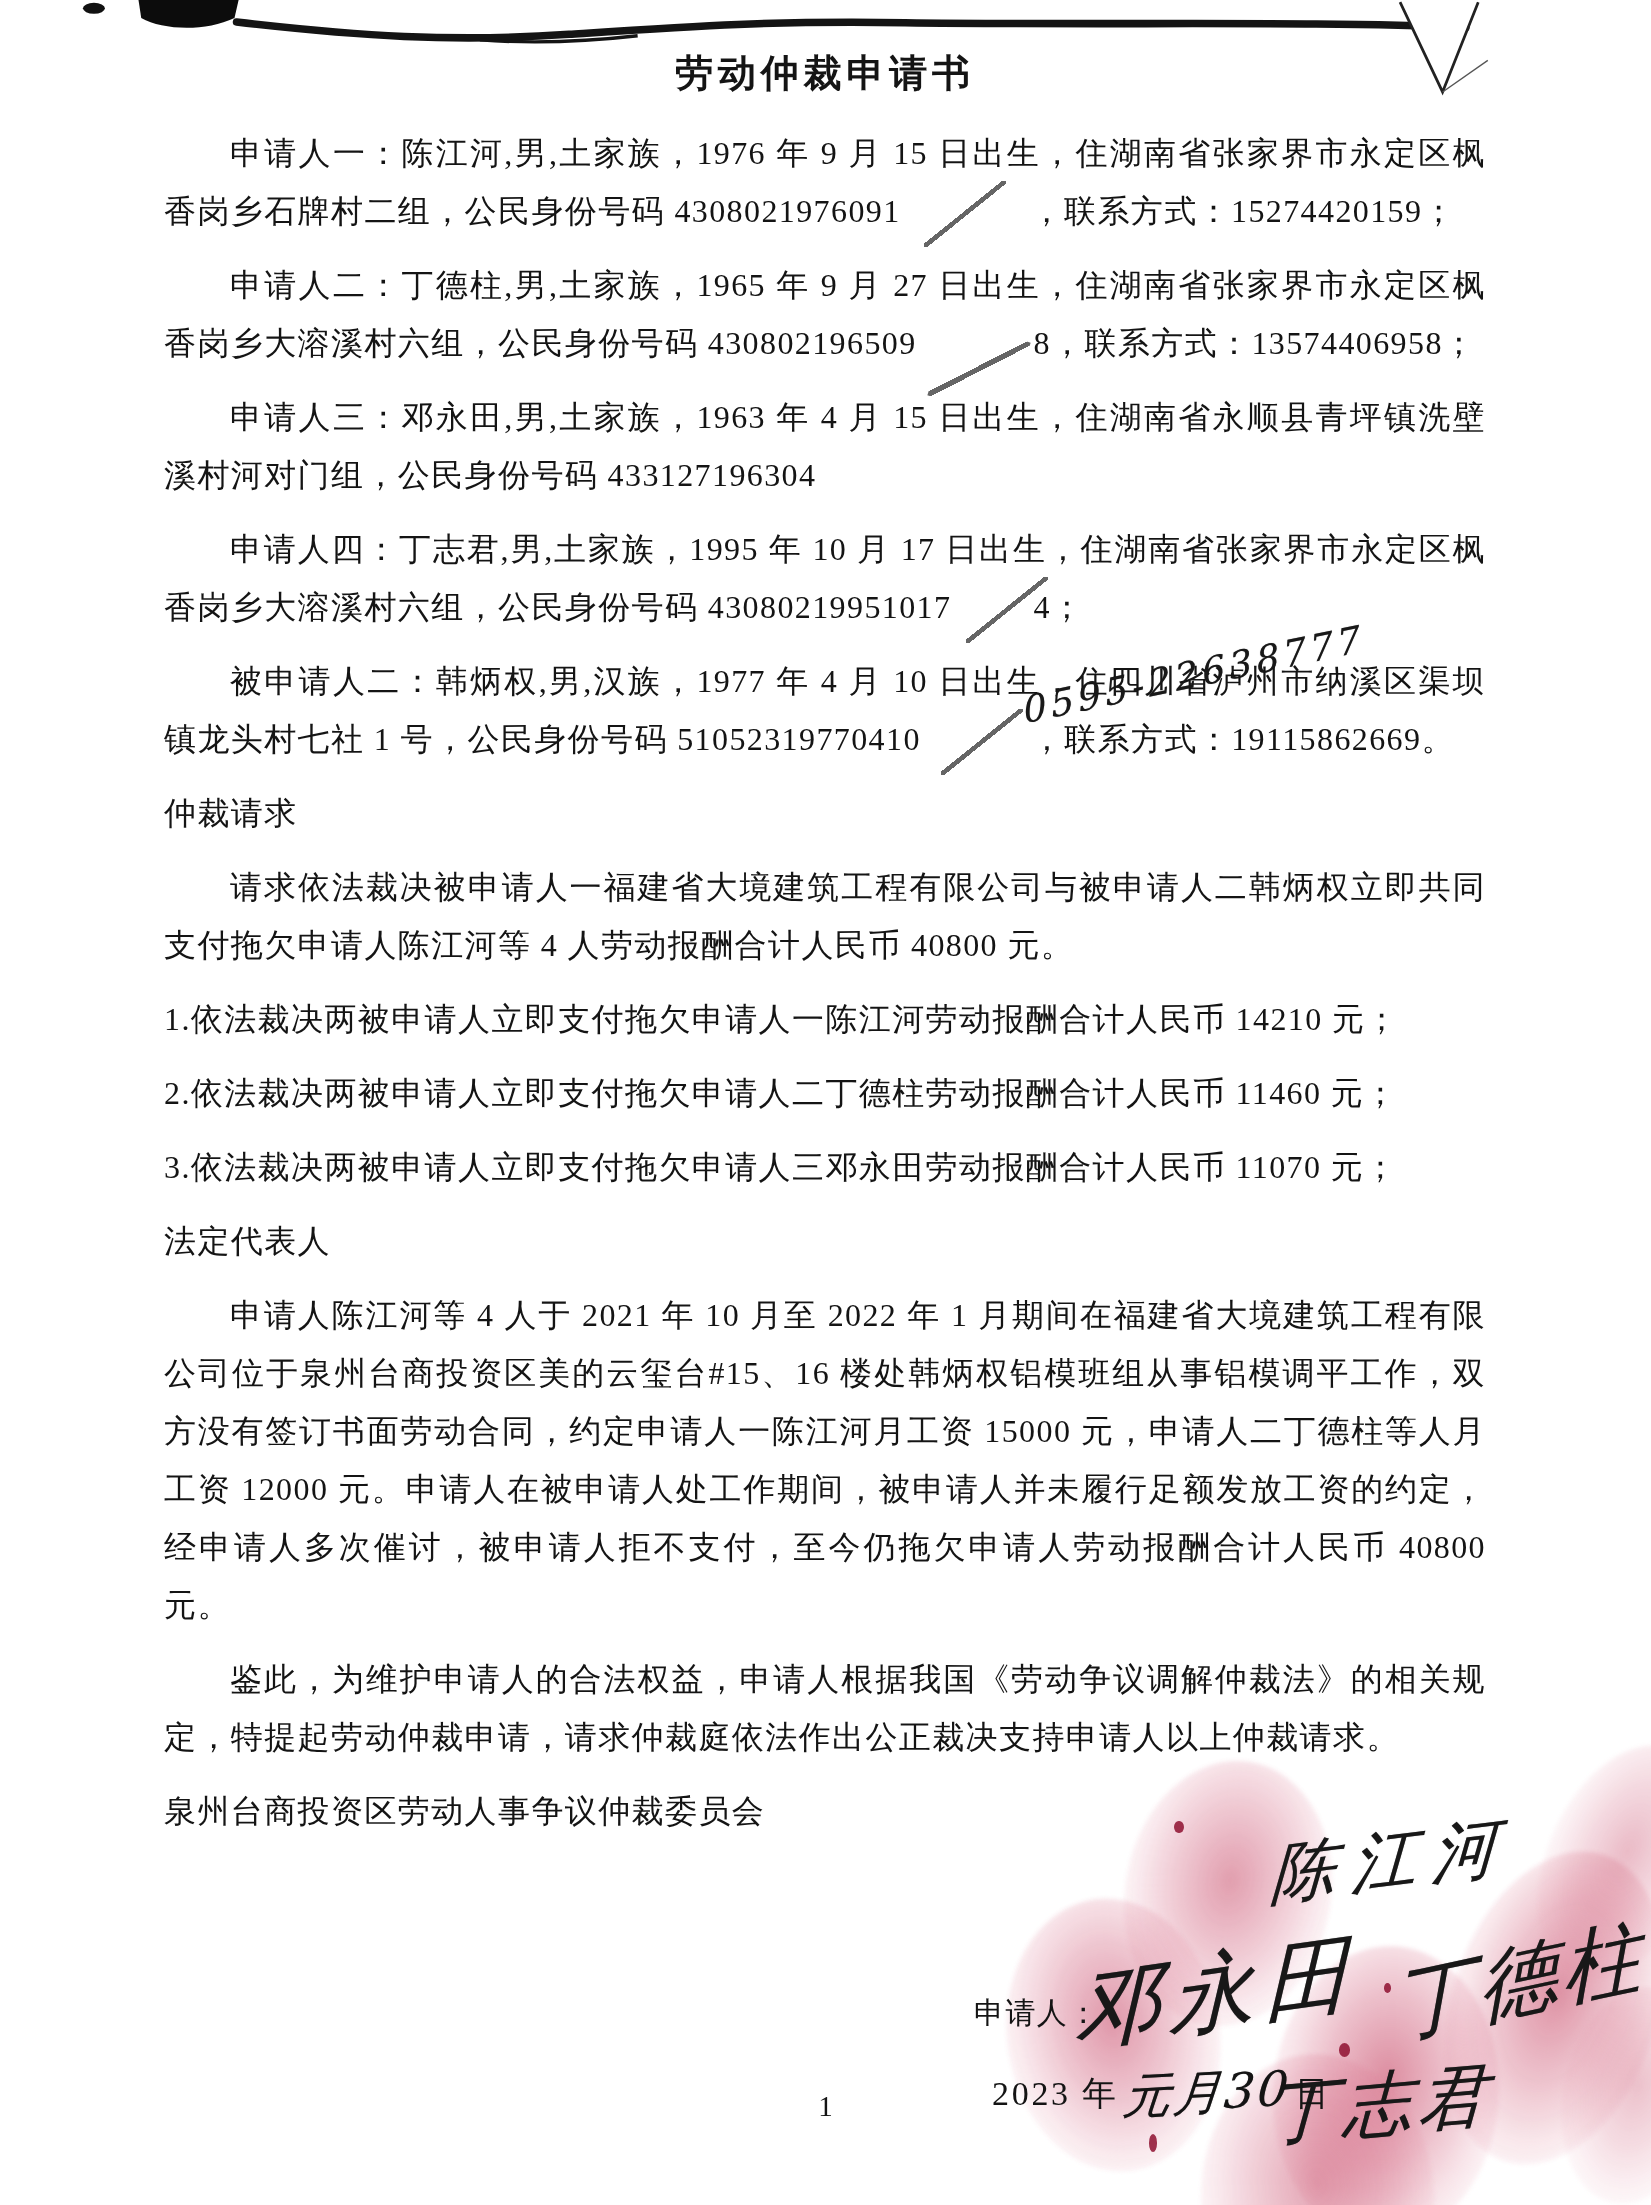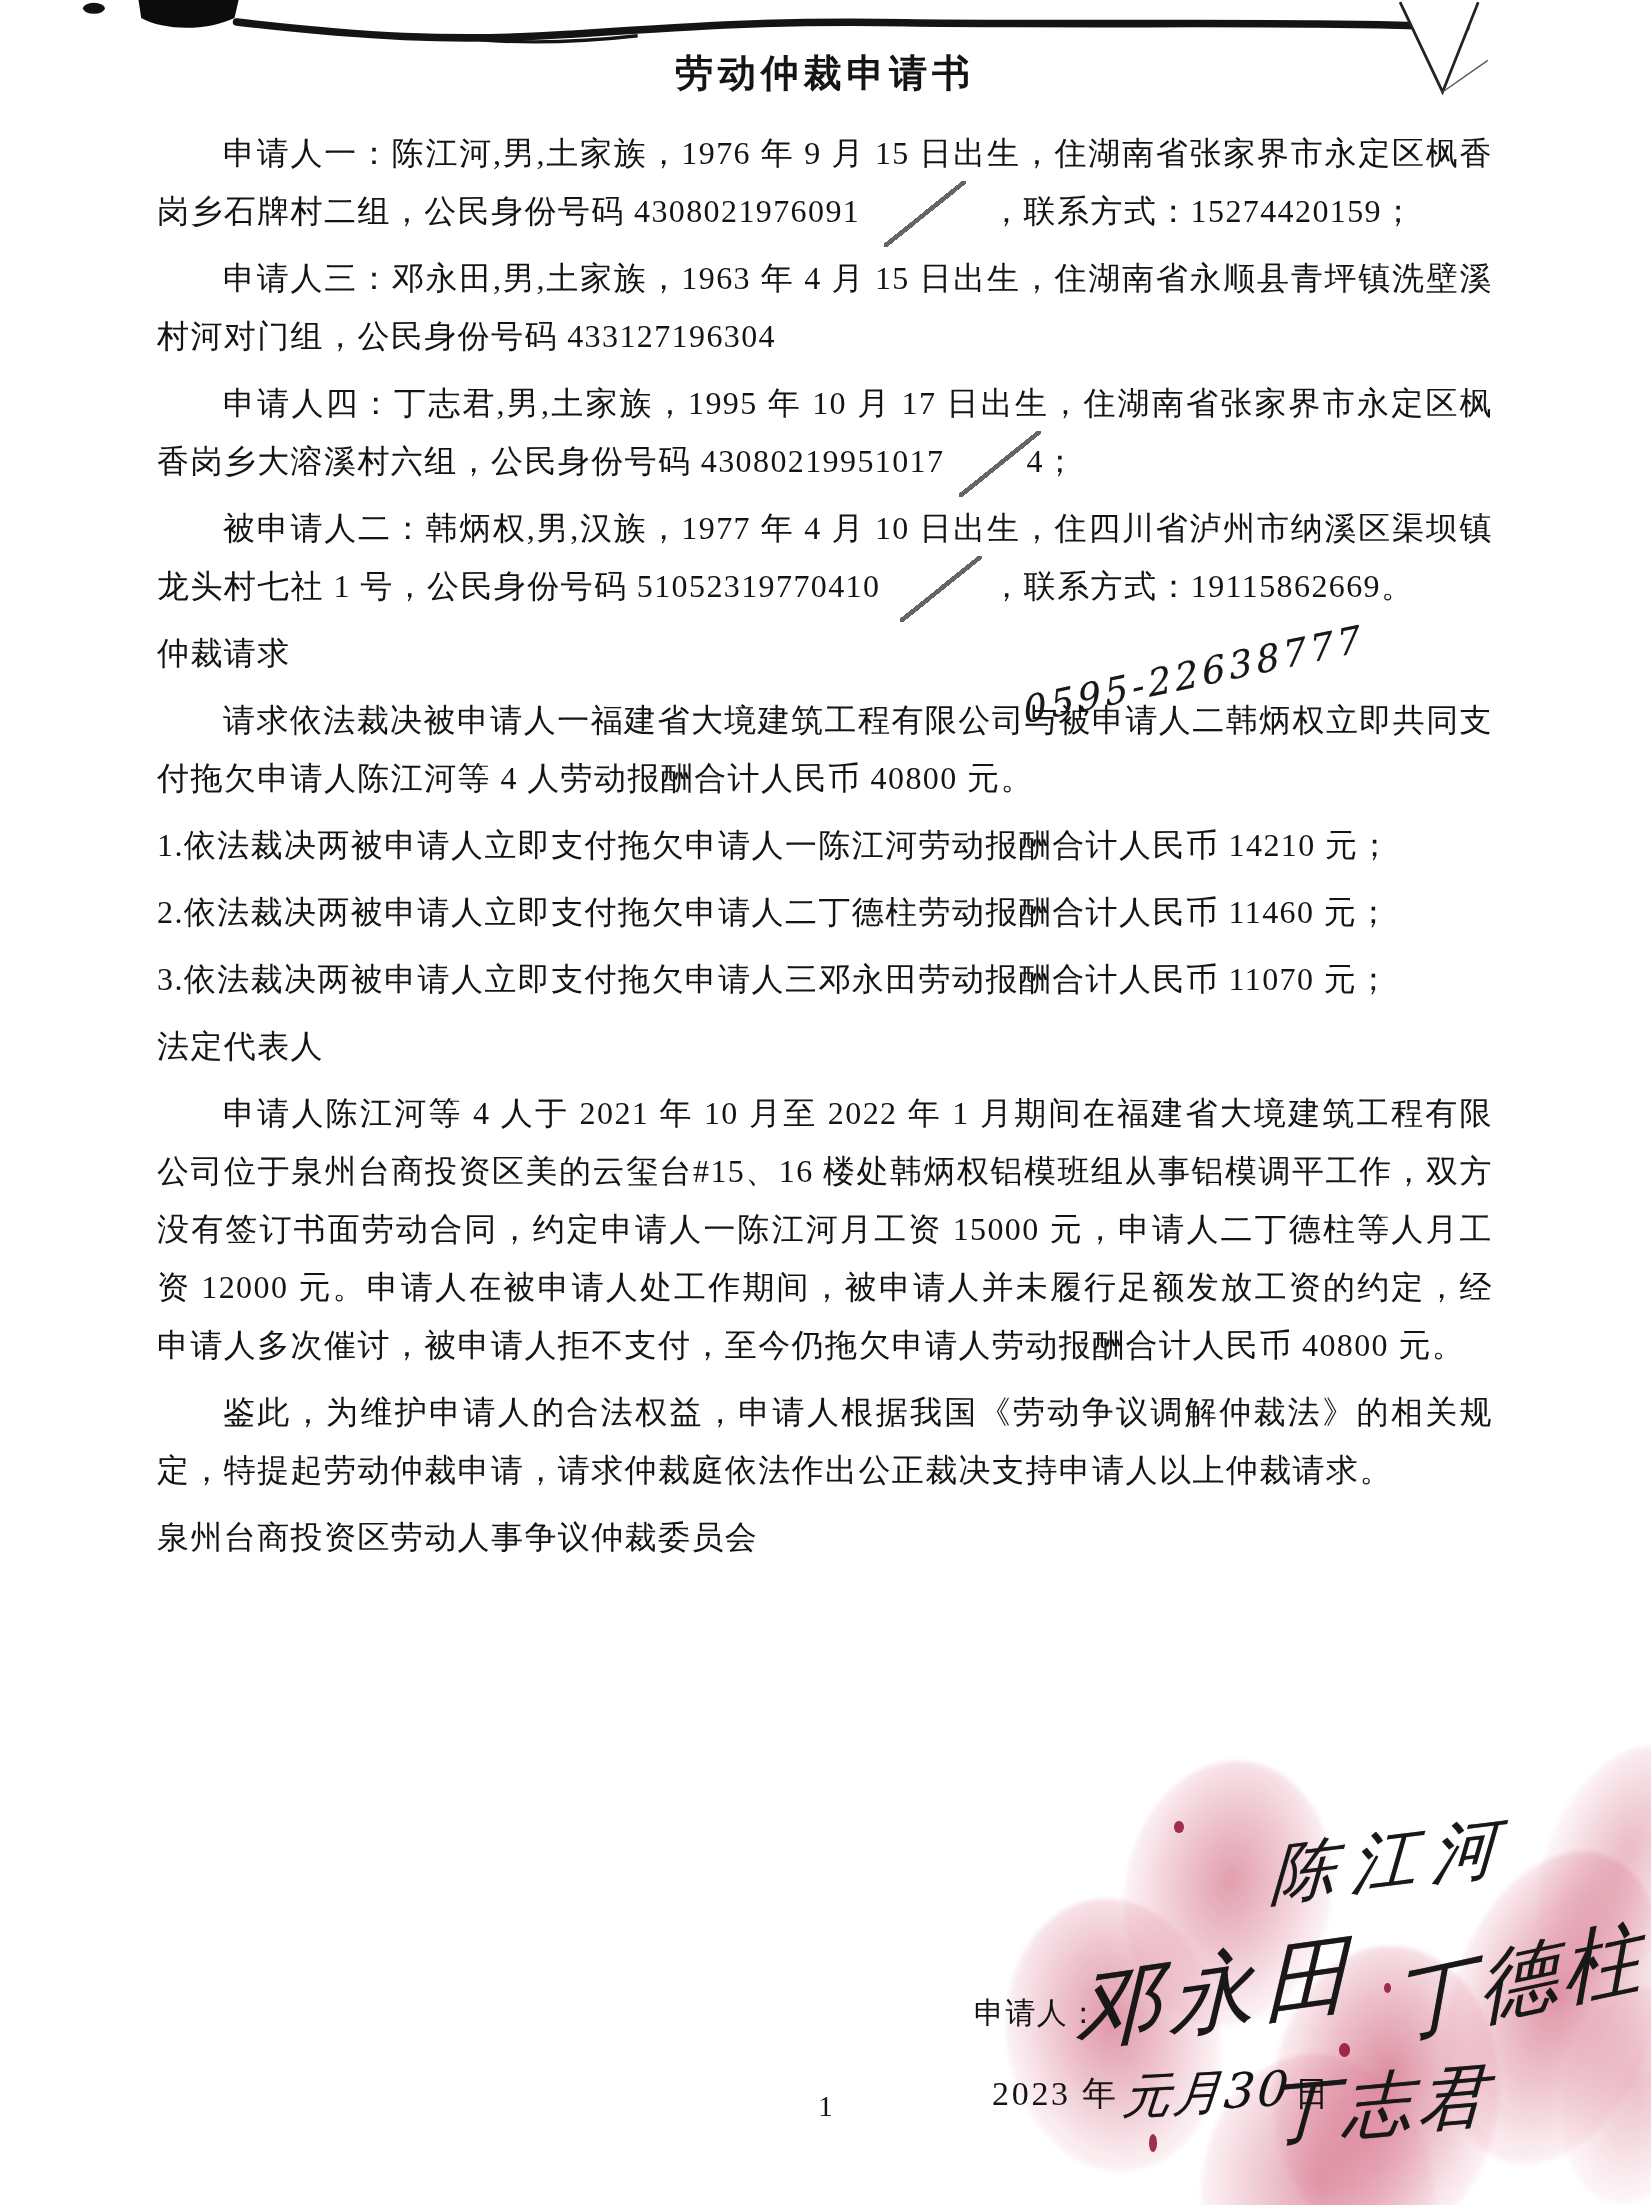--- a/index.html
+++ b/index.html
@@ -14,21 +14,21 @@
   .content{
     position:absolute;left:148px;right:149px;top:40px;
   }
   .title{
     text-align:center;
     font-size:38px;font-weight:bold;
     letter-spacing:4.8px;
     margin:8.2px 0 25px 0;
   }
   p.line{
-    margin:9px;
+    margin:16px;
     font-size:32px;
     line-height:58px;
     letter-spacing:1.4px;
     text-align:justify;
   }
   .indent{text-indent:66px;}
   .center-h{text-align:center;letter-spacing:2.7px;}
   .gap{display:inline-block;height:5.5px;position:relative;vertical-align:baseline;}
   .g190{width:130px;} .g170{width:117px;} .g420{width:288px;} .g120{width:82px;} .g160{width:110px;}
   .slash::after{
@@ -94,20 +94,21 @@
     <path d="M700,58 C780,64 860,60 930,52" fill="none" stroke="#141414" stroke-width="5"></path>
     <path d="M2042,3 L2104,134 L2156,3" fill="#ffffff" stroke="#222" stroke-width="4"></path>
     <path d="M2104,134 L2170,88" fill="none" stroke="#555" stroke-width="2"></path>
   </svg>
 
   <div class="content">
     <h1 class="title">劳动仲裁申请书</h1>
 
     <p class="line indent"><span>申请人一：陈江河,男,土家族，1976 年 9 月 15 日出生，住湖南省张家界市永定区枫香岗乡石牌村二组，公民身份号码 4308021976091</span><span class="gap g190 slash"></span><span>，联系方式：15274420159；</span></p>
 
+    <p class="line indent"><span>申请人二：丁德柱,男,土家族，1965 年 9 月 27 日出生，住湖南省张家界市永定区枫香岗乡大溶溪村六组，公民身份号码 430802196509</span><span class="gap g170 slash steep"></span><span>8，联系方式：13574406958；</span></p>
 
     <p class="line indent"><span>申请人三：邓永田,男,土家族，1963 年 4 月 15 日出生，住湖南省永顺县青坪镇洗壁溪村河对门组，公民身份号码 433127196304</span><span class="gap g420"></span></p>
 
     <p class="line indent"><span>申请人四：丁志君,男,土家族，1995 年 10 月 17 日出生，住湖南省张家界市永定区枫香岗乡大溶溪村六组，公民身份号码 43080219951017</span><span class="gap g120 slash"></span><span>4；</span></p>
 
 
 
     <p class="line indent"><span>被申请人二：韩炳权,男,汉族，1977 年 4 月 10 日出生，住四川省泸州市纳溪区渠坝镇龙头村七社 1 号，公民身份号码 51052319770410</span><span class="gap g160 slash"></span><span>，联系方式：19115862669。</span></p>
 
     <p class="line center-h">仲裁请求</p>

